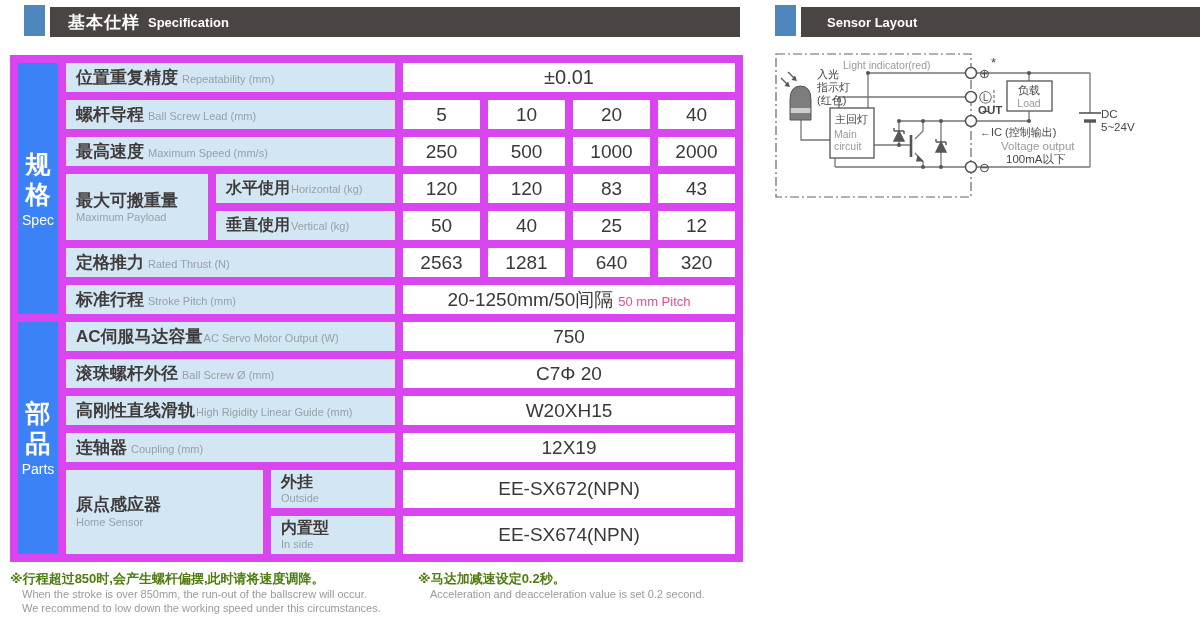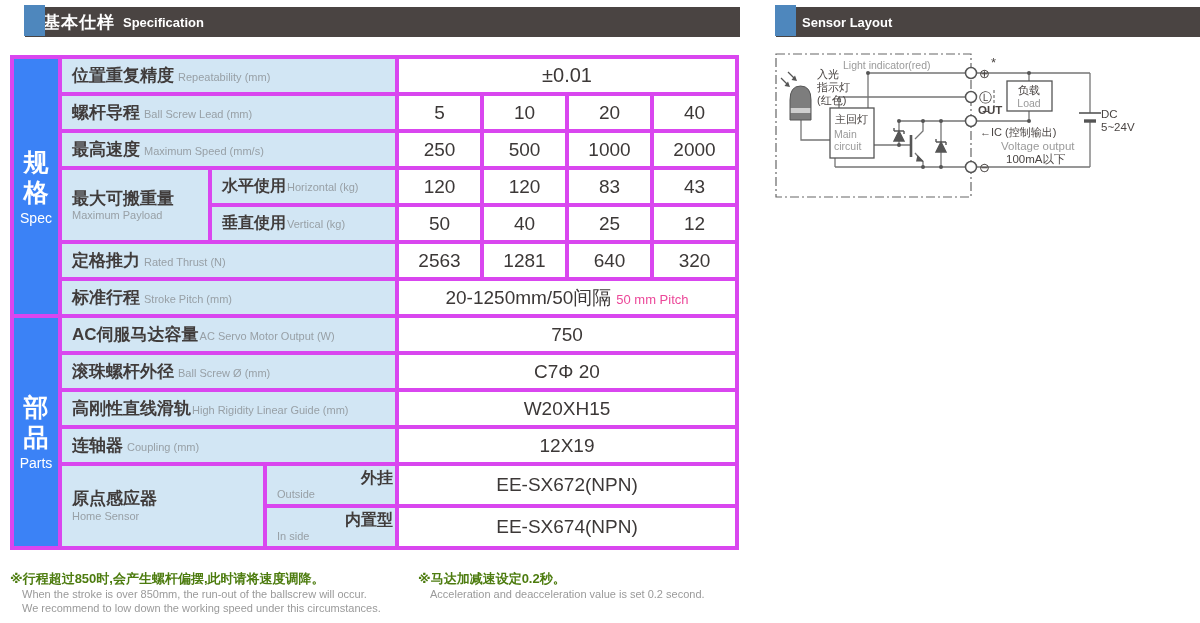--- a/index.html
+++ b/index.html
@@ -3,39 +3,39 @@
 <meta charset="utf-8">
 <style>
   html,body{margin:0;padding:0;}
   body{
     position:relative;width:1200px;height:623px;overflow:hidden;background:#fff;
     font-family:"Liberation Sans","DejaVu Sans",sans-serif;color:#3c3837;
   }
   
   .hdr{position:absolute;height:32px;}
   .hdr .sq{position:absolute;left:0;top:0;width:21px;height:31px;background:#4e87bd;z-index:2;}
-  .hdr .bar{position:absolute;left:1px;top:2px;right:0;height:30px;background:#4a4442;
+  .hdr .bar{position:absolute;left:26px;top:2px;right:0;height:30px;background:#4a4442;
             display:flex;align-items:center;padding-left:18px;box-sizing:border-box;white-space:nowrap;}
   .hdr .zh{color:#fff;font-size:17px;font-weight:700;letter-spacing:1px;}
   .hdr .en{color:#fff;font-size:13px;font-weight:700;margin-left:8px;}
   #hdr-left{left:24px;top:5px;width:716px;}
   #hdr-right{left:775px;top:5px;width:425px;}
   
   .tblwrap{position:absolute;left:10px;top:55px;}
   table.spec{border-collapse:collapse;table-layout:fixed;border:3px solid #4b4746;}
-  table.spec td{border:4px solid #d946ef;box-sizing:border-box;}
+  table.spec td{border:8px solid #d946ef;box-sizing:border-box;}
   table.spec tr{height:37px;}
   td.side{background:#3b82f6;color:#fff;text-align:center;vertical-align:middle;}
   .side-zh{font-size:25px;font-weight:700;width:1.08em;margin:0 auto;word-break:break-all;line-height:1.2;}
   .side-en{font-size:14px;margin-top:3px;}
   td.lbl{background:#d2e6f4;padding:2px 2px 2px 10px;vertical-align:middle;white-space:nowrap;overflow:hidden;}
   .zh{font-size:17px;font-weight:600;color:#403c3b;}
   .en{font-size:11px;color:#98a0a6;margin-left:4px;font-weight:400;}
   .block{display:block;margin-left:0;line-height:1.25;}
-  td.lbl.sub .zh{font-size:16px;text-align:right;}
+  td.lbl.sub .zh{font-size:16px;}
   td.val{background:#fff;text-align:center;vertical-align:middle;font-size:19px;color:#3c3837;}
   td.val .unit-en{font-size:13px;color:#ec4899;margin-left:5px;}
   
   .note-zh{position:absolute;font-size:13px;font-weight:700;color:#4d7c0f;white-space:nowrap;}
   .note-en{position:absolute;font-size:11px;color:#9a9a9a;white-space:nowrap;}
   
   #diagram{position:absolute;left:773px;top:45px;}
   #diagram text{font-family:"Liberation Sans","DejaVu Sans",sans-serif;}
   .t-dark{fill:#4a4543;font-size:11px;}
   .t-gray{fill:#9a9a9a;font-size:10.5px;}

